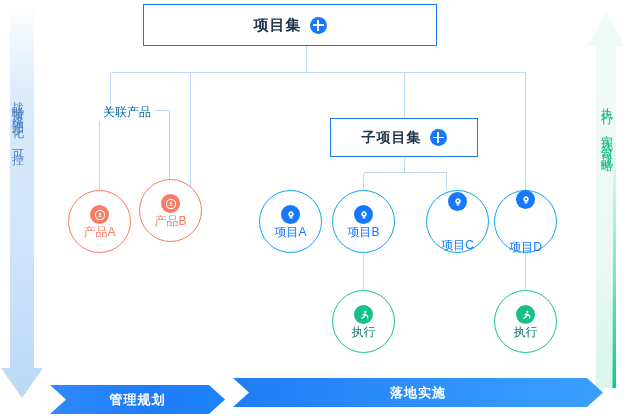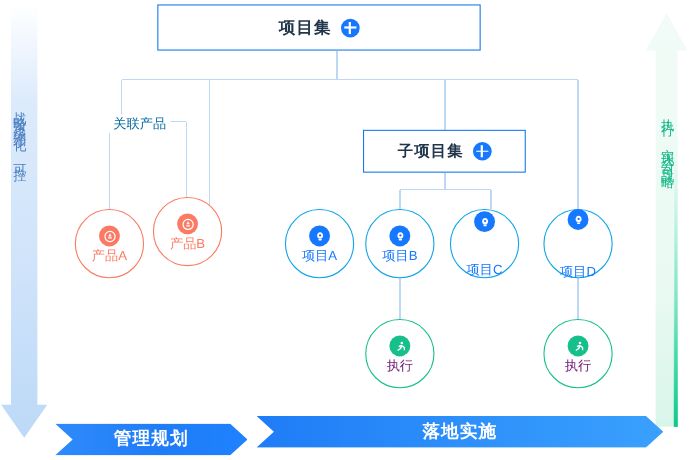--- a/index.html
+++ b/index.html
@@ -91,39 +91,39 @@
   }
   .circle-node .node-label{
     font-size:12px;
     line-height:1;
     white-space:nowrap;
     color:#1677ff;
   }
   .circle-node.orange{border-color:#fa7a63;}
   .circle-node.orange .node-label{color:#fa7a63;}
   .circle-node.green{border-color:#17c08a;}
-  .circle-node.green .node-label{color:#701a75;}
+  .circle-node.green .node-label{color:#0f766e;}
 
   .badge{
     width:19px;height:19px;border-radius:50%;
     display:flex;align-items:center;justify-content:center;
     flex:0 0 auto;
   }
   .badge svg{display:block;}
   .badge.blue{background:#1677ff;}
   .badge.orange{background:#fa7a63;}
   .badge.green{background:#17c08a;}
 
   
   .chevron{
     position:absolute;
     height:29px;
     display:flex;align-items:center;justify-content:center;
     color:#ffffff;
-    font-size:16px;
+    font-size:13px;
     font-weight:bold;
     letter-spacing:1px;
     -webkit-clip-path:polygon(0 0, calc(100% - 16px) 0, 100% 50%, calc(100% - 16px) 100%, 0 100%, 16px 50%);
     clip-path:polygon(0 0, calc(100% - 16px) 0, 100% 50%, calc(100% - 16px) 100%, 0 100%, 16px 50%);
   }
   #chevron-plan{
     left:50px;top:385px;width:175px;
     background:linear-gradient(90deg,#2f8bfb 0%,#1f7cf7 55%,#1f82ff 100%);
   }
   #chevron-exec{
@@ -247,21 +247,21 @@
     <span class="badge blue">
       <svg width="12" height="12" viewBox="0 0 12 12">
         <path d="M6 2.2 C7.6 2.2 8.7 3.6 8.7 5.3 C8.7 6.9 7.5 8 6 8 C4.5 8 3.3 6.9 3.3 5.3 C3.3 3.6 4.4 2.2 6 2.2 Z" fill="#ffffff"></path>
         <circle cx="6" cy="5" r="1.05" fill="#1677ff"></circle>
         <path d="M4.3 8.2 L7.7 8.2 L7.1 9.6 L4.9 9.6 Z" fill="#ffffff"></path>
       </svg>
     </span>
     <span class="node-label">项目B</span>
   </div>
 
-  <div class="circle-node" style="left:409px;top:190px;gap:28px;">
+  <div class="circle-node" style="left:426px;top:190px;gap:28px;">
     <span class="badge blue">
       <svg width="12" height="12" viewBox="0 0 12 12">
         <path d="M6 2.2 C7.6 2.2 8.7 3.6 8.7 5.3 C8.7 6.9 7.5 8 6 8 C4.5 8 3.3 6.9 3.3 5.3 C3.3 3.6 4.4 2.2 6 2.2 Z" fill="#ffffff"></path>
         <circle cx="6" cy="5" r="1.05" fill="#1677ff"></circle>
         <path d="M4.3 8.2 L7.7 8.2 L7.1 9.6 L4.9 9.6 Z" fill="#ffffff"></path>
       </svg>
     </span>
     <span class="node-label">项目C</span>
   </div>
 

